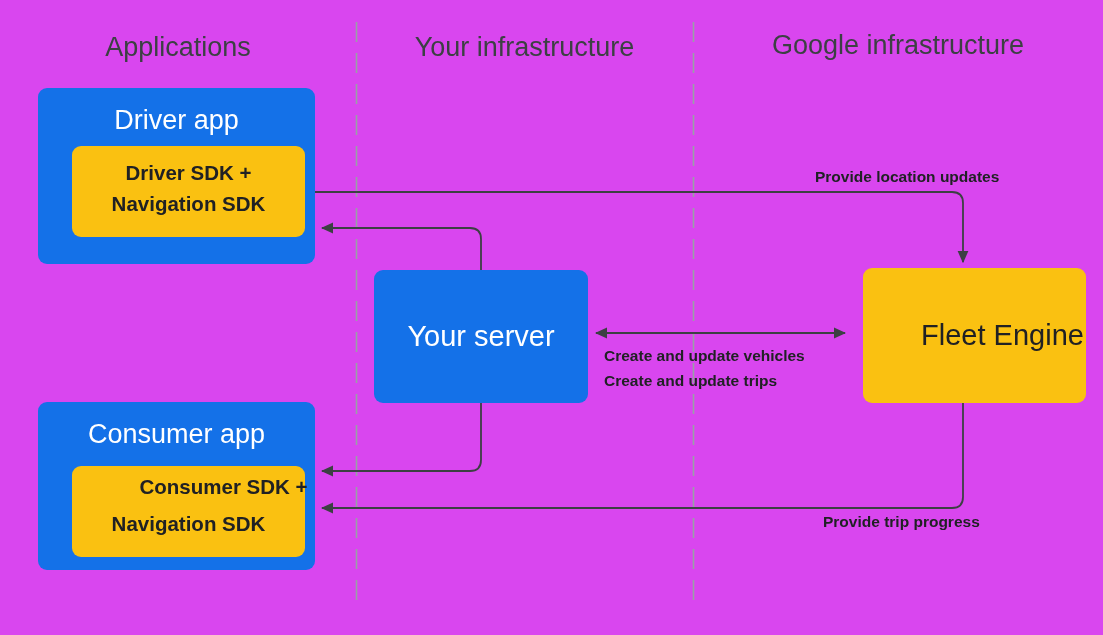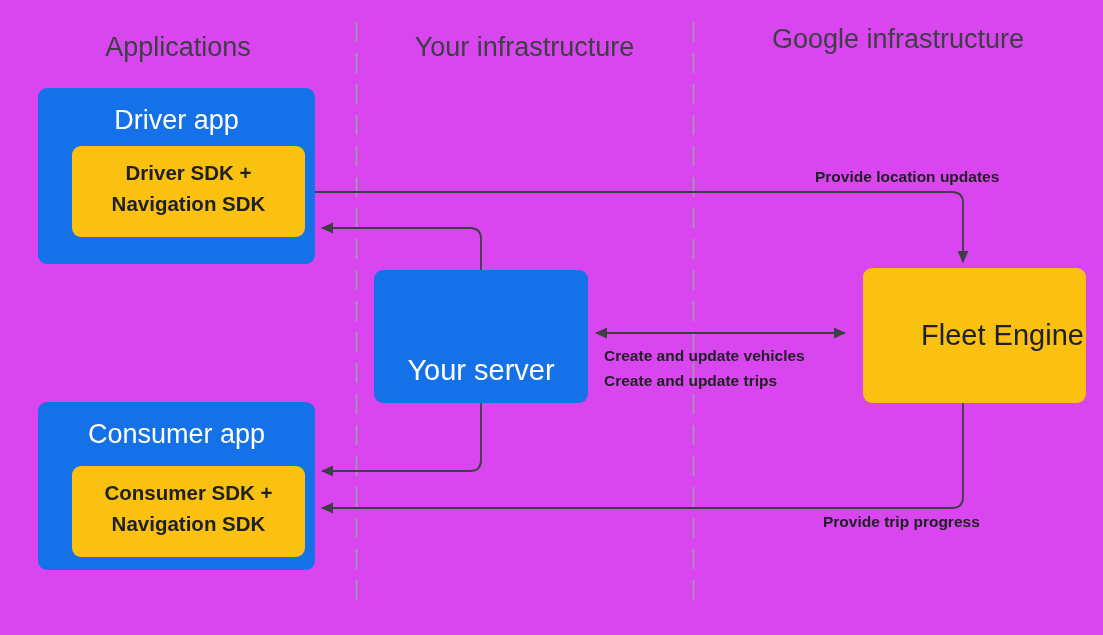--- a/index.html
+++ b/index.html
@@ -25,21 +25,21 @@
     text-align: center;
     color: #3c4043;
     font-size: 27px;
     font-weight: 400;
     line-height: 34px;
     white-space: nowrap;
     font-family: "Liberation Sans", sans-serif;
   }
   #hdr-applications { left: 0px;   top: 30px; width: 356px; }
   #hdr-your-infra   { left: 356px; top: 30px; width: 337px; }
-  #hdr-google-infra { left: 693px; top: 22px; width: 410px; }
+  #hdr-google-infra { left: 693px; top: 28px; width: 410px; }
 
   
   .node {
     position: absolute;
     box-sizing: border-box;
     border-radius: 9px;
   }
   .node-blue   { background: #1471e8; }
   .node-yellow { background: #fac111; margin-left: 12px; }
 
@@ -80,26 +80,26 @@
   
   #node-driver-app   { left: 38px;  top: 88px;  width: 277px; height: 176px; }
   #node-driver-sdk   { left: 60px;  top: 146px; width: 233px; height: 91px; }
   #node-consumer-app { left: 38px;  top: 402px; width: 277px; height: 168px; }
   #node-consumer-sdk { left: 60px;  top: 466px; width: 233px; height: 91px; }
   #node-your-server  { left: 374px; top: 270px; width: 214px; height: 133px; }
   #node-fleet-engine { left: 851px; top: 268px; width: 223px; height: 135px; }
 
   #node-driver-app   .node-title { top: 16px; }
   #node-consumer-app .node-title { top: 16px; }
-  #node-your-server  .node-title { top: 49px; margin-top: 34px; }
+  #node-your-server  .node-title { top: 49px; }
   #node-fleet-engine .node-title { top: 50px; padding-left: 28px; }
 
   #node-driver-sdk   .sdk-line-1 { top: 14px; }
   #node-driver-sdk   .sdk-line-2 { top: 45px; }
-  #node-consumer-sdk .sdk-line-1 { top: 14px; }
+  #node-consumer-sdk .sdk-line-1 { top: 8px; padding-left: 35px; }
   #node-consumer-sdk .sdk-line-2 { top: 45px; }
 
   
   #connectors {
     position: absolute;
     left: 0;
     top: 0;
     width: 1103px;
     height: 635px;
     pointer-events: none;

